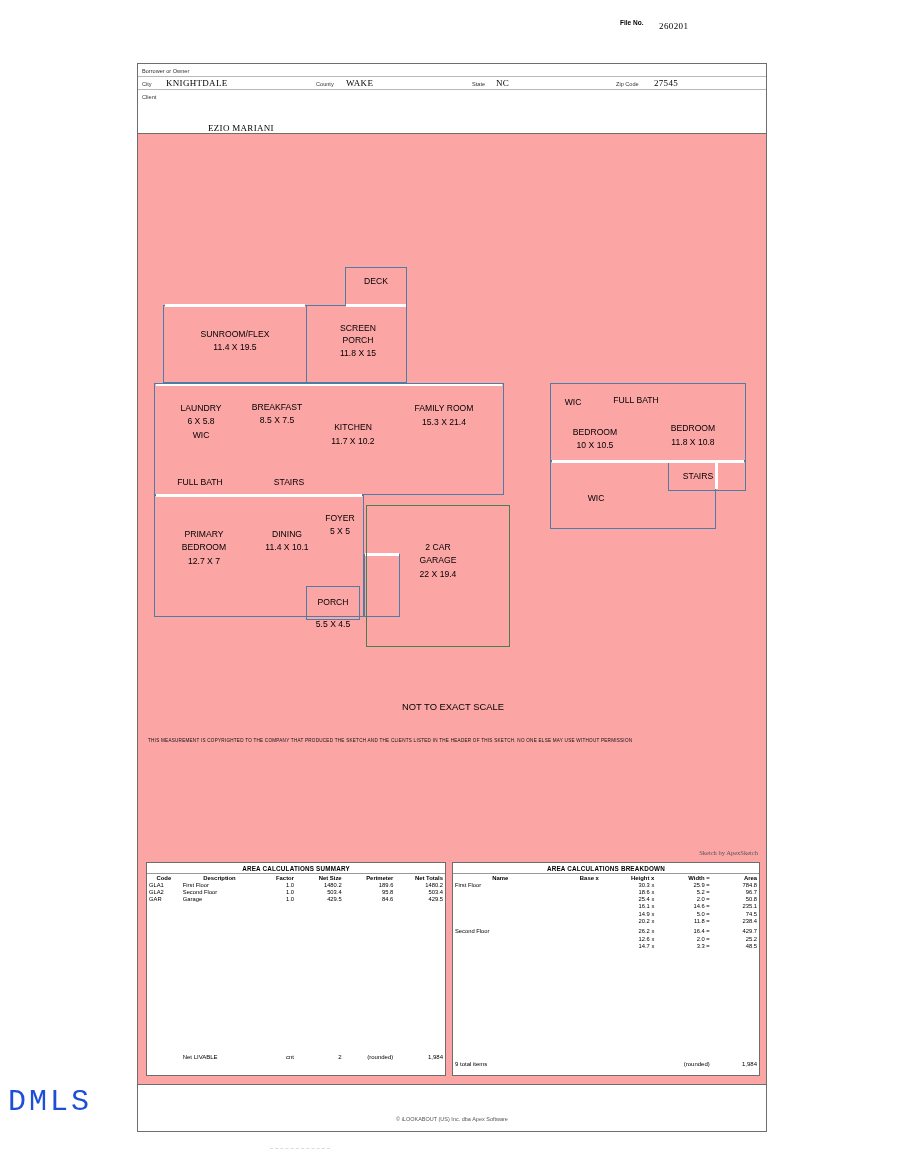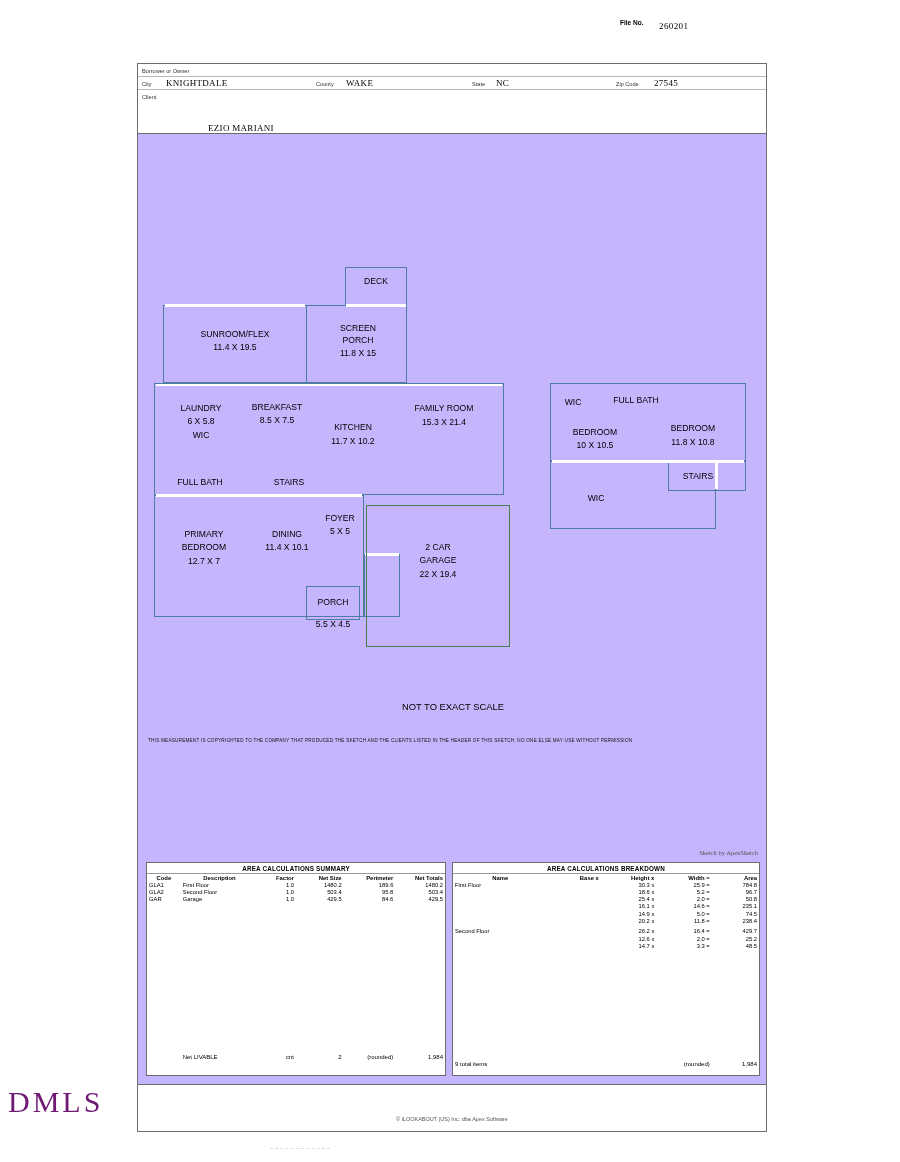--- a/index.html
+++ b/index.html
@@ -7,22 +7,22 @@
   body {
     width:900px; height:1162px; position:relative;
     font-family:"Liberation Sans", sans-serif;
     color:#000;
     overflow:hidden;
   }
 
   
   .watermark {
     position:absolute; left:8px; top:1085px;
-    font-family:Liberation Serif, serif;
-    font-size:30px; letter-spacing:3px; color:#701a75;text-align:center;
+    font-family:Liberation Mono, monospace;
+    font-size:30px; letter-spacing:3px; color:#1d4ed8;text-align:center;
   }
 
   
   .sheet {
     position:absolute; left:137px; top:19px; width:630px; height:1113px;
   }
 
   .fileno {
     position:absolute; left:483px; top:0px; font-size:6.5px; font-weight:bold;
   }
@@ -48,21 +48,21 @@
     position:absolute; top:3.5px; font-size:5.6px; color:#333;
   }
   .val {
     position:absolute; top:1px; font-family:"Liberation Serif", serif; font-size:9px;
     letter-spacing:.3px;
   }
 
   
   .sketchbox {
     position:absolute; left:0px; top:114px; width:630px; height:952px;
-    border:1px solid #6d6d6d; background:#c4b5fd;
+    border:1px solid #6d6d6d; background:#fca5a5;
   }
 
   .footerline {
     position:absolute; left:0px; top:1066px; width:630px; height:47px;
     border-left:1px solid #6d6d6d; border-right:1px solid #6d6d6d; border-bottom:1px solid #6d6d6d;
   }
   .copyright {
     position:absolute; left:0; top:1097px; width:630px; text-align:center;
     font-size:5.5px; color:#555;
   }

